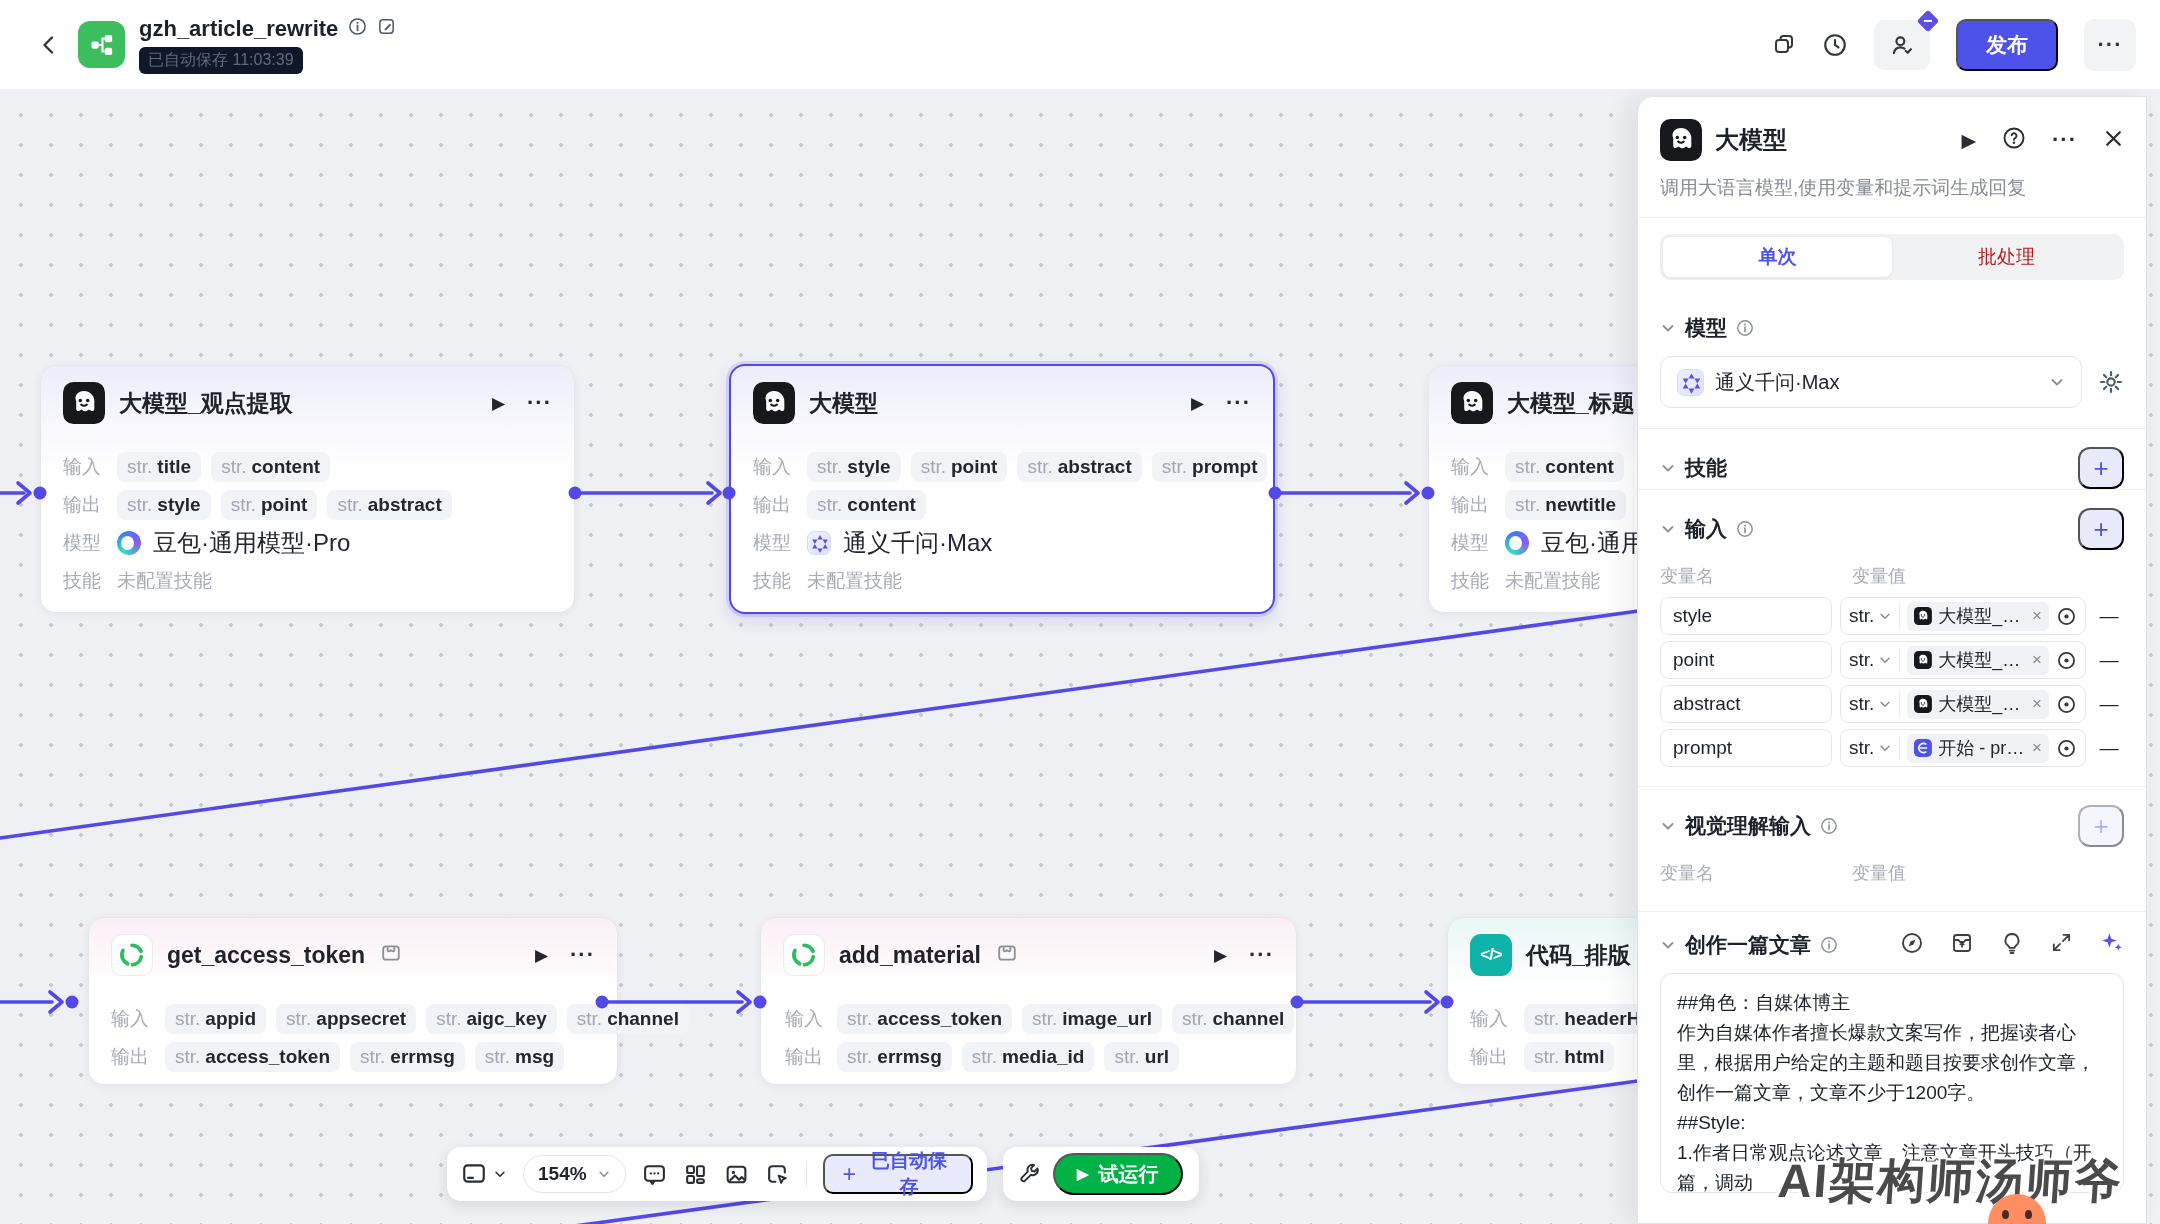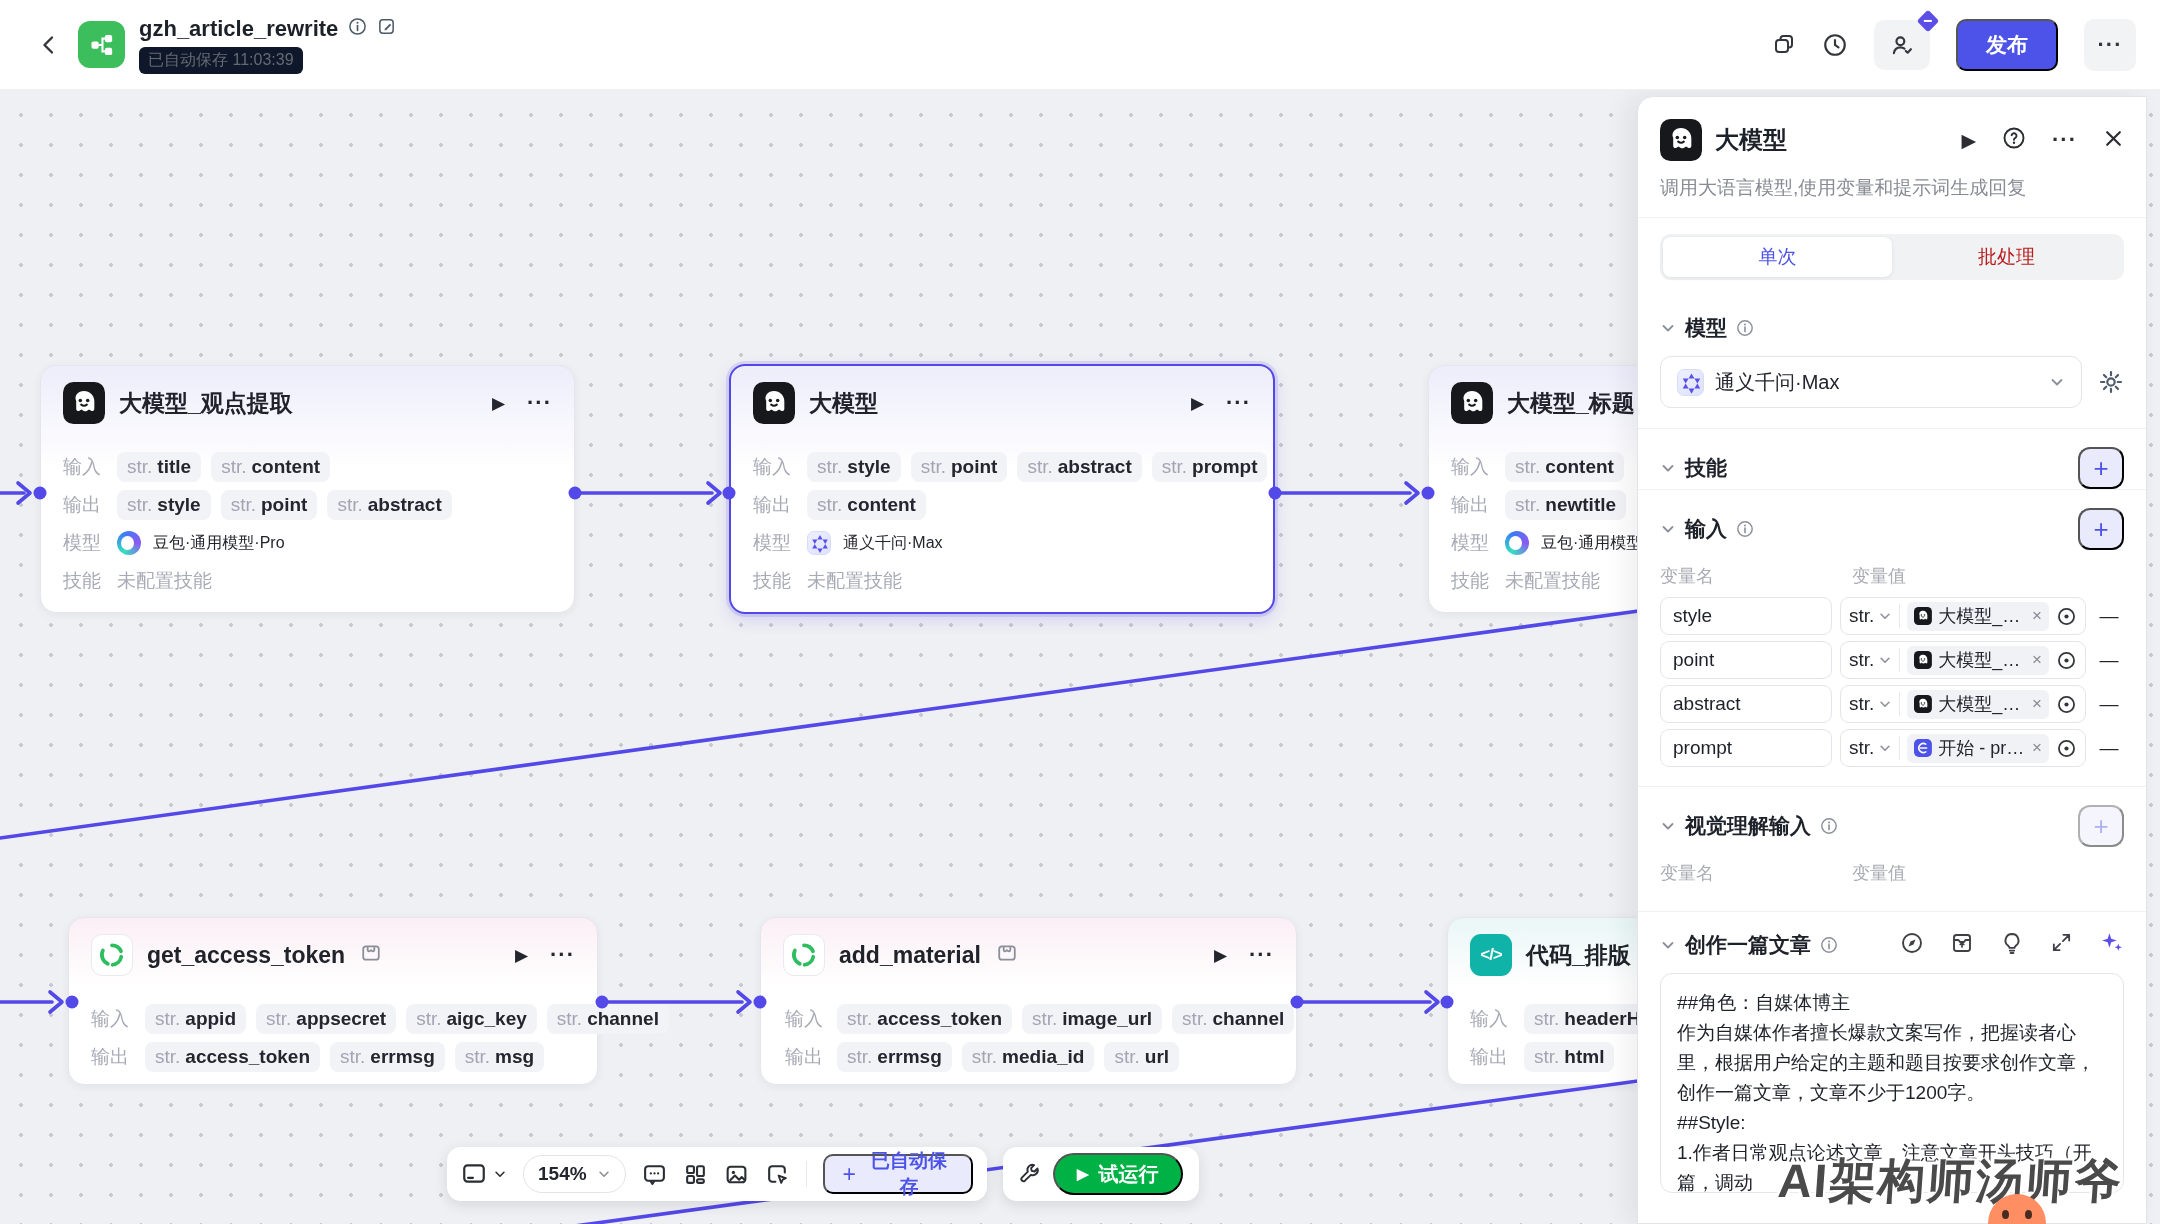--- a/index.html
+++ b/index.html
@@ -46,21 +46,21 @@
   .badge-mini{color:#8A8F99;margin-left:2px;}
   .node-actions{margin-left:auto;display:flex;align-items:center;gap:22px;color:#23262E;}
   .node-actions .play{font-size:17px;}
   .node-actions .more{font-size:22px;font-weight:bold;letter-spacing:1px;}
   .node-row{display:flex;align-items:center;gap:12px;height:38px;}
   .row-label{width:42px;font-size:19px;color:#A8ABB6;flex:none;}
   .chips{display:flex;gap:10px;align-items:center;}
   .chip{background:#F2F3F7;border-radius:8px;padding:4px 10px;font-size:19px;display:flex;gap:5px;align-items:baseline;white-space:nowrap;}
   .chip .t{color:#A2A5B3;}
   .chip .n{color:#23262E;font-weight:bold;}
-  .model-text{font-size:16px;color:#23262E;white-space:nowrap;}
+  .model-text{font-size:24px;color:#23262E;white-space:nowrap;}
   .skill-text{font-size:19px;color:#A8ABB6;}
   .m-ic{width:24px;height:24px;flex:none;border-radius:50%;position:relative;
     background:conic-gradient(from 210deg,#35E0C0,#3C7DF5,#8A5BF0,#35E0C0);}
   .m-ic i{position:absolute;left:4px;top:5px;width:13px;height:14px;background:#fff;border-radius:50%;}
   .m-ic.qwen{border-radius:7px;background:linear-gradient(135deg,#EEF0FE,#DDE2FD);border:1px solid #D8DCF8;}
 
   
   .pill{position:absolute;background:#fff;border-radius:14px;box-shadow:0 4px 14px rgba(28,31,38,.12);z-index:7;
     display:flex;align-items:center;}
   .pill1{left:447px;top:1147px;width:540px;height:54px;padding:0 14px;gap:16px;}
@@ -80,21 +80,21 @@
     border:1px solid #E3E4E8;border-radius:16px 0 0 0;box-shadow:-10px 0 26px rgba(28,31,38,.07);overflow:hidden;}
   .p-header{display:flex;align-items:center;gap:13px;padding:22px 22px 0 22px;}
   .p-title{font-size:24px;font-weight:bold;color:#1D2129;}
   .p-actions{margin-left:auto;display:flex;align-items:center;gap:26px;color:#2A2D33;}
   .p-actions .play{font-size:19px;}
   .p-actions .more{font-size:22px;font-weight:bold;letter-spacing:1px;}
   .p-desc{font-size:19px;color:#878B93;padding:14px 17px 16px 22px;}
   .p-div{height:1px;background:#F0F1F3;}
   .p-tabs{margin:16px 22px;background:#F1F2F4;border-radius:10px;height:46px;display:flex;padding:3px;}
   .p-tab{flex:1;display:flex;align-items:center;justify-content:center;font-size:19px;color:#b91c1c;border-radius:8px;cursor:pointer;}
-  .p-tab.active{background:#fff;color:#4D53E8;font-weight:normal;box-shadow:0 1px 4px rgba(28,31,38,.08);}
+  .p-tab.active{background:#fff;color:#4D53E8;font-weight:bold;box-shadow:0 1px 4px rgba(28,31,38,.08);}
   .sec-head{display:flex;align-items:center;gap:9px;padding:18px 22px 0 22px;}
   .sec-title{font-size:21px;font-weight:bold;color:#1D2129;}
   .sec-head .info,.sec-head .chev{color:#8A8F99;display:flex;}
   .plus-btn{margin-left:auto;width:46px;height:42px;border-radius:12px;background:#E9EBFC;color:#4D53E8;
     font-size:26px;display:flex;align-items:center;justify-content:center;cursor:pointer;}
   .plus-btn.faded{opacity:.45;}
   .model-row{display:flex;align-items:center;gap:16px;margin:14px 22px 20px 22px;}
   .model-select{flex:1;height:52px;border:1.5px solid #E4E5EA;border-radius:11px;display:flex;align-items:center;gap:11px;
     padding:0 16px;cursor:pointer;}
   .model-select .val{font-size:20px;color:#23262E;}
@@ -411,21 +411,21 @@
         <i></i>
       </span>
       <span class="model-text">豆包·通用模型</span>
     </div>
   <div class="node-row">
       <span class="row-label">技能</span>
       <span class="skill-text">未配置技能</span>
     </div>
 </section>
 
-<section class="node plugin" style="left:68px;top:917px;width:530px;height:168px;">
+<section class="node plugin" style="left:88px;top:917px;width:530px;height:168px;">
   <div class="node-header">
     <span class="node-icon lightbox">
         <svg width="30" height="30" viewBox="0 0 24 24">
           <use href="#sym-swirl"></use>
         </svg>
       </span>
     <span class="node-title">get_access_token</span>
     <span class="badge-mini"><svg width="20" height="20" viewBox="0 0 18 18">
           <use href="#sym-appstore"></use>
         </svg></span>

